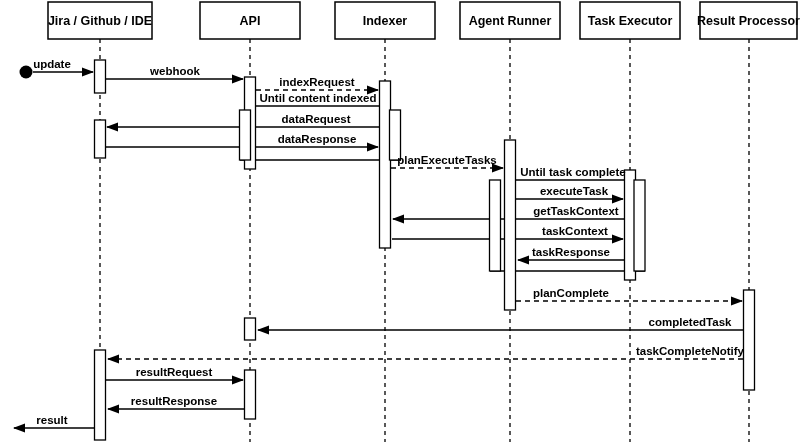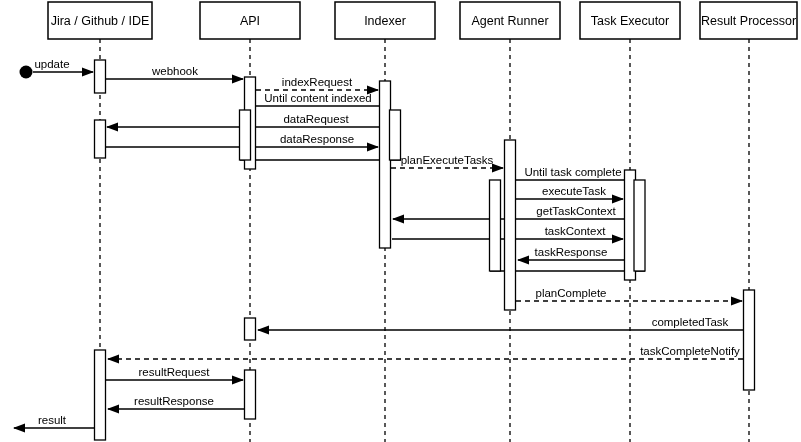--- a/index.html
+++ b/index.html
@@ -1,17 +1,17 @@
 <!DOCTYPE html>
 <html><head>
 <meta charset="utf-8">
 <style>
   html,body{margin:0;padding:0;background:#ffffff;}
   #stage{position:relative;width:801px;height:442px;background:#ffffff;overflow:hidden;
-         font-family:"Liberation Sans",sans-serif;}
+         font-family:"Liberation Sans",sans-serif;font-weight:bold;}
   svg{display:block;}
   text{fill:#000000;}
   .actor-label{font-size:12.5px;}
   .msg-label{font-size:11.5px;}
 </style>
 </head>
 <body>
 
 <div id="stage">
   <svg id="diagram" width="801" height="442" viewBox="0 0 801 442">

